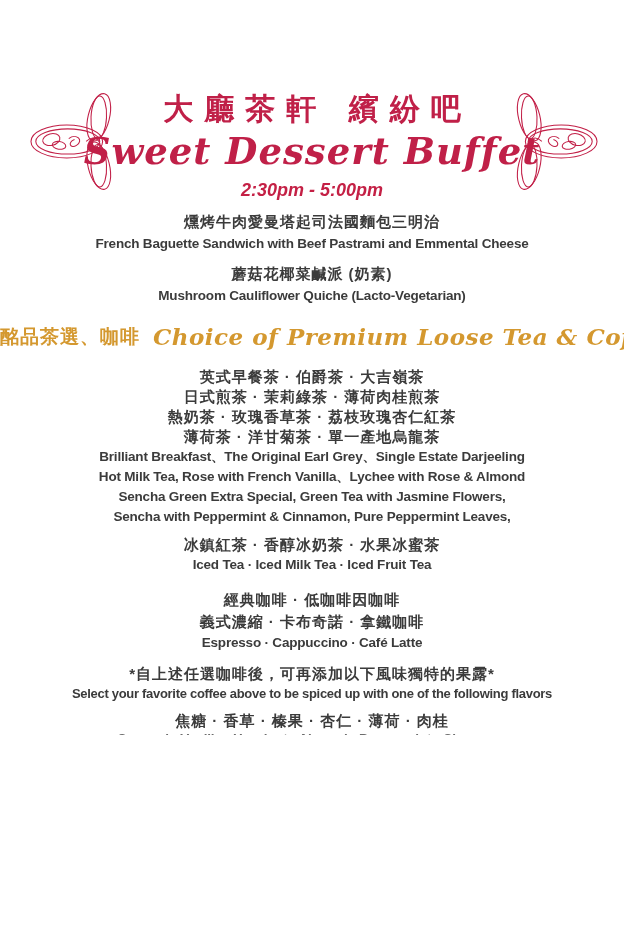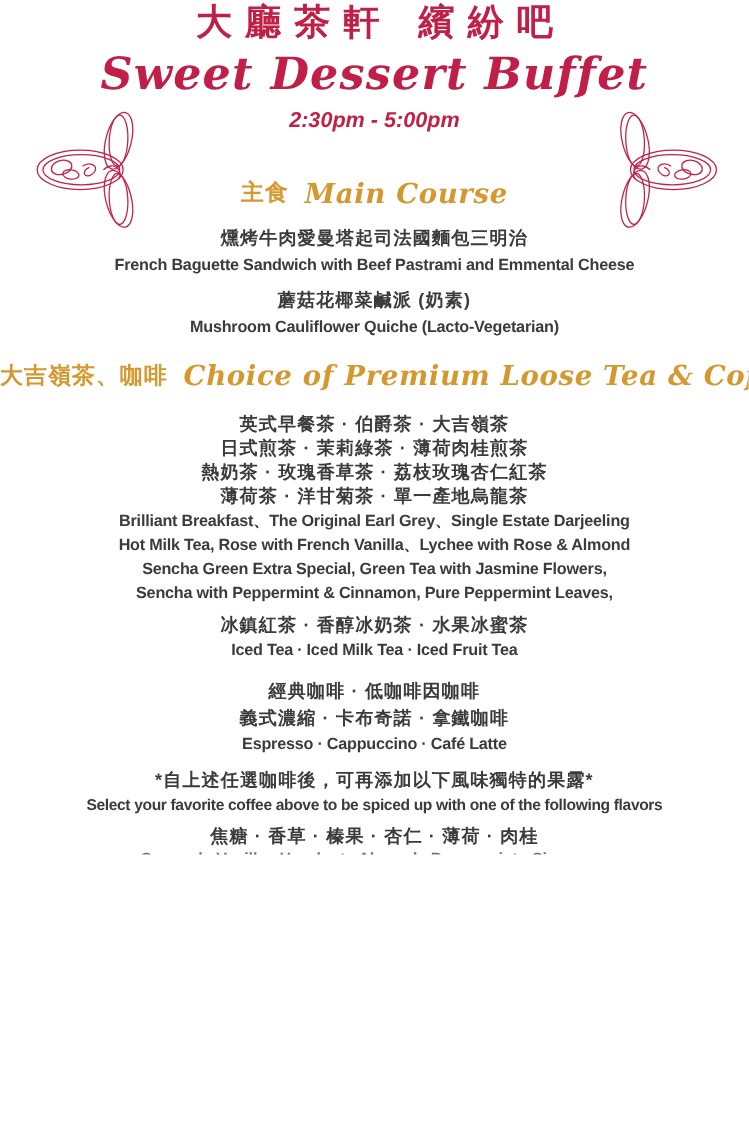--- a/index.html
+++ b/index.html
@@ -16,21 +16,21 @@
     color: #3b3b3b;
   }
 
   
   .flourish { position: absolute; top: 88px; width: 92px; height: 106px; }
   .flourish-left  { left: 30px; }
   .flourish-right { right: 26px; transform: scaleX(-1); }
   .flourish svg { width: 100%; height: 100%; display: block; }
 
   
-  .header { }
+  .header { padding-top: 90px; }
   .title-zh {
     font-family: "DejaVu Serif", "Liberation Serif", serif;
     font-size: 30px; line-height: 38px; font-weight: 600;
     color: #c02048; letter-spacing: 11px; text-indent: 11px;
   }
   .title-en {
     font-family: "DejaVu Serif", "Liberation Serif", serif;
     font-style: italic; font-weight: 600;
     font-size: 37px; line-height: 46px;
     color: #c02048; letter-spacing: 1px;
@@ -126,36 +126,32 @@
       <path d="M 58 53 c 8 -8 18 0 13 8"></path>
     </svg>
   </div>
 
   <div class="header">
     <div class="title-zh">大廳茶軒 繽紛吧</div>
     <div class="title-en">Sweet Dessert Buffet</div>
     <div class="serving-time">2:30pm - 5:00pm</div>
   </div>
 
-  <div class="sec-heading heading-main">
-    <span class="h-zh">主食</span>
-    <span class="h-en">&nbsp;<span>Main Course</span></span>
-  </div>
 
   <div class="item">
     <div class="zh-line">燻烤牛肉愛曼塔起司法國麵包三明治</div>
     <div class="en-line">French Baguette Sandwich with Beef Pastrami and Emmental Cheese</div>
   </div>
   <div class="item">
     <div class="zh-line">蘑菇花椰菜鹹派 (奶素)</div>
     <div class="en-line">Mushroom Cauliflower Quiche (Lacto-Vegetarian)</div>
   </div>
 
   <div class="sec-heading heading-tea">
-    <span class="h-zh">大吉嶺茶、咖啡</span>
+    <span class="h-zh">酩品茶選、咖啡</span>
     <span class="h-en">&nbsp;<span>Choice of Premium Loose Tea &amp; Coffee</span></span>
   </div>
 
   <div class="tea-zh-block">
     <div class="zh-line">英式早餐茶 · 伯爵茶 · 大吉嶺茶</div>
     <div class="zh-line">日式煎茶 · 茉莉綠茶 · 薄荷肉桂煎茶</div>
     <div class="zh-line">熱奶茶 · 玫瑰香草茶 · 荔枝玫瑰杏仁紅茶</div>
     <div class="zh-line">薄荷茶 · 洋甘菊茶 · 單一產地烏龍茶</div>
   </div>
   <div class="tea-en-block">

